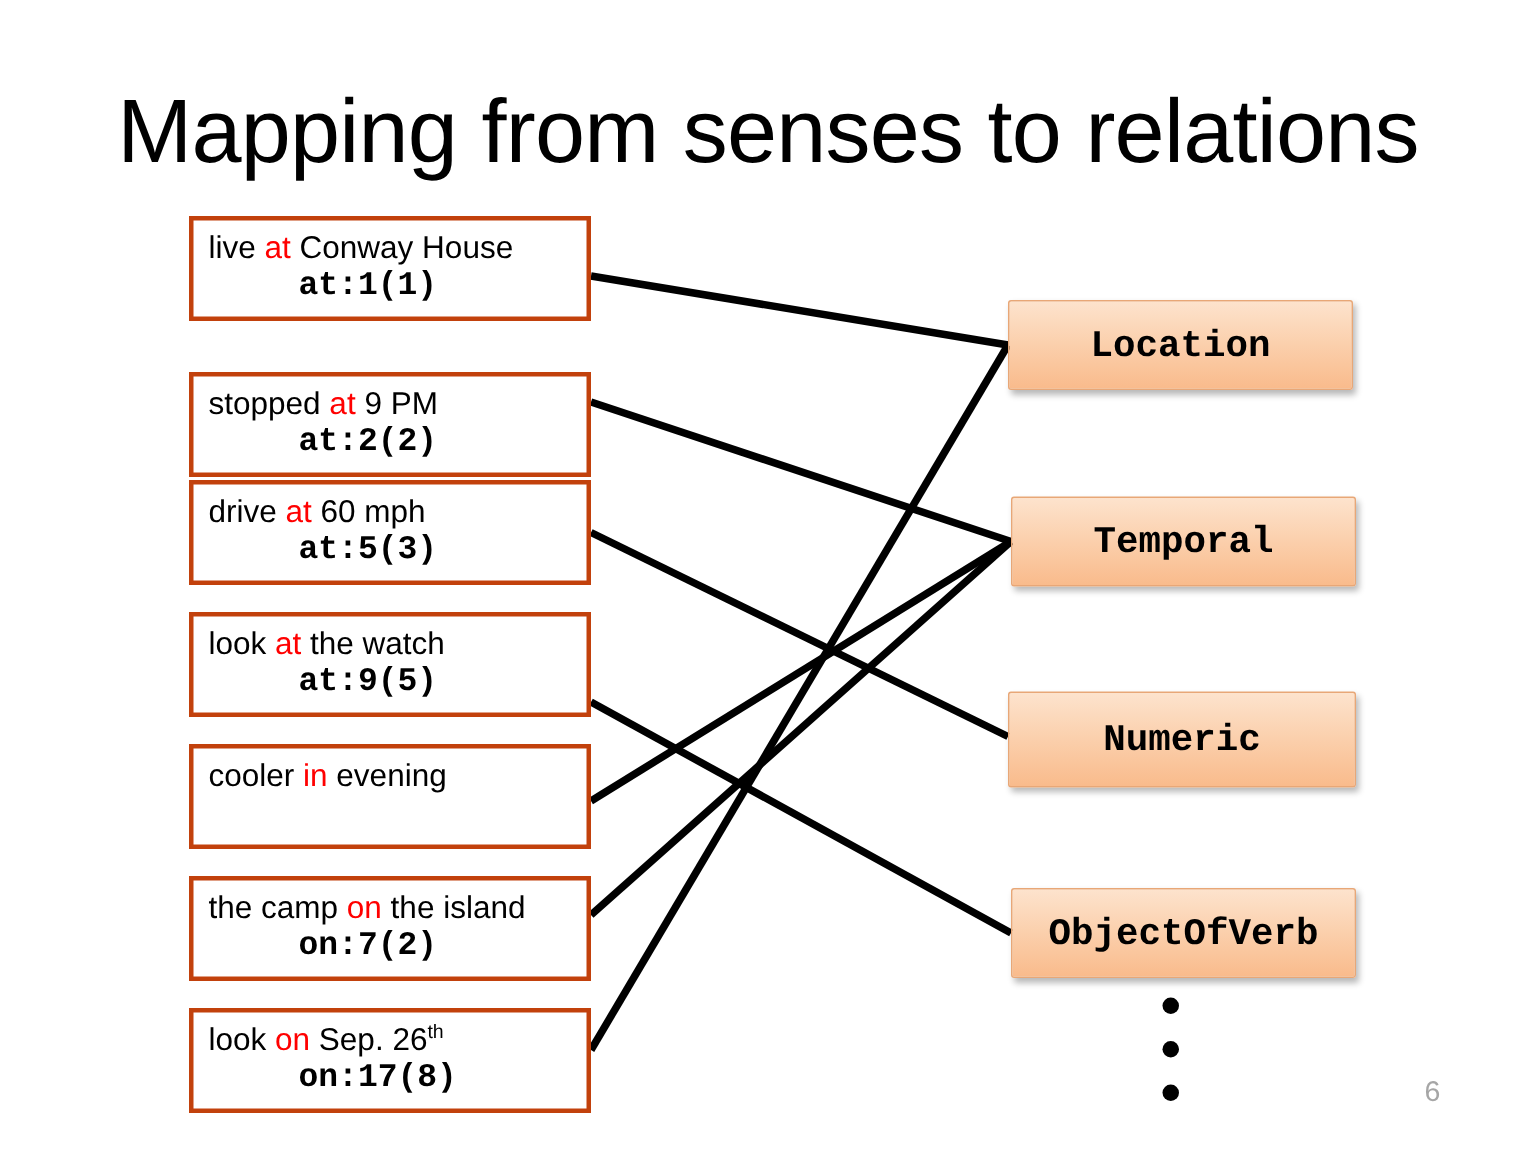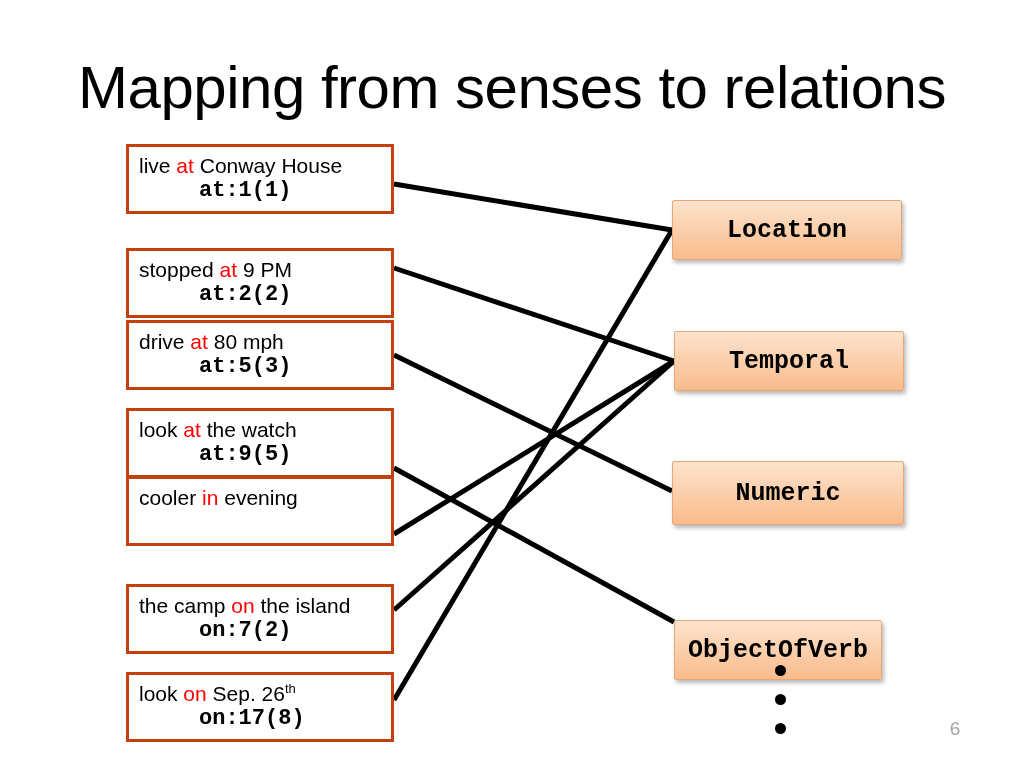--- a/index.html
+++ b/index.html
@@ -136,28 +136,28 @@
   <div id="sense-boxes">
       <div class="sense-box" style="left: 126px; top: 144px; width: 268px; height: 70px;">
         <div class="sense-phrase"><span>live </span><span class="prep">at</span><span> Conway House</span></div>
         <div class="sense-key">at:1(1)</div>
       </div>
       <div class="sense-box" style="left: 126px; top: 248px; width: 268px; height: 70px;">
         <div class="sense-phrase"><span>stopped </span><span class="prep">at</span><span> 9 PM</span></div>
         <div class="sense-key">at:2(2)</div>
       </div>
       <div class="sense-box" style="left: 126px; top: 320px; width: 268px; height: 70px;">
-        <div class="sense-phrase"><span>drive </span><span class="prep">at</span><span> 80 mph</span></div>
+        <div class="sense-phrase"><span>drive </span><span class="prep">at</span><span> 60 mph</span></div>
         <div class="sense-key">at:5(3)</div>
       </div>
       <div class="sense-box" style="left: 126px; top: 408px; width: 268px; height: 70px;">
         <div class="sense-phrase"><span>look </span><span class="prep">at</span><span> the watch</span></div>
         <div class="sense-key">at:9(5)</div>
       </div>
-      <div class="sense-box" style="left: 126px; top: 476px; width: 268px; height: 70px;">
+      <div class="sense-box" style="left: 126px; top: 496px; width: 268px; height: 70px;">
         <div class="sense-phrase"><span>cooler </span><span class="prep">in</span><span> evening</span></div>
       </div>
       <div class="sense-box" style="left: 126px; top: 584px; width: 268px; height: 70px;">
         <div class="sense-phrase"><span>the camp </span><span class="prep">on</span><span> the island</span></div>
         <div class="sense-key">on:7(2)</div>
       </div>
       <div class="sense-box" style="left: 126px; top: 672px; width: 268px; height: 70px;">
         <div class="sense-phrase"><span>look </span><span class="prep">on</span><span> Sep. 26</span><sup>th</sup></div>
         <div class="sense-key">on:17(8)</div>
       </div>
@@ -166,21 +166,21 @@
   <div id="relation-boxes">
       <div class="relation-box" style="left: 672px; top: 200px; width: 230px; height: 60px;">
         <span class="relation-label">Location</span>
       </div>
       <div class="relation-box" style="left: 674px; top: 331px; width: 230px; height: 60px;">
         <span class="relation-label">Temporal</span>
       </div>
       <div class="relation-box" style="left: 672px; top: 461px; width: 232px; height: 64px;">
         <span class="relation-label">Numeric</span>
       </div>
-      <div class="relation-box" style="left: 674px; top: 592px; width: 208px; height: 60px; margin-top: 28px;">
+      <div class="relation-box" style="left: 674px; top: 592px; width: 230px; height: 60px;">
         <span class="relation-label">ObjectOfVerb</span>
       </div>
     </div>
 
   <div class="ellipsis-dots">
     <span></span>
     <span></span>
     <span></span>
   </div>
 

